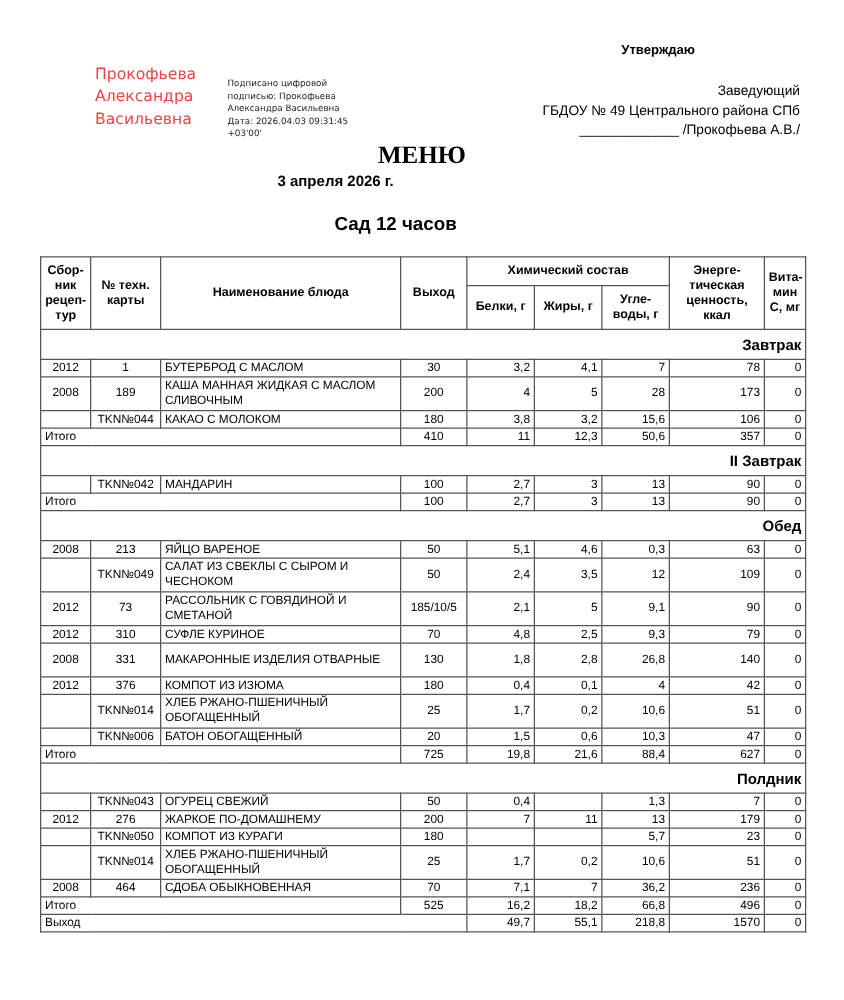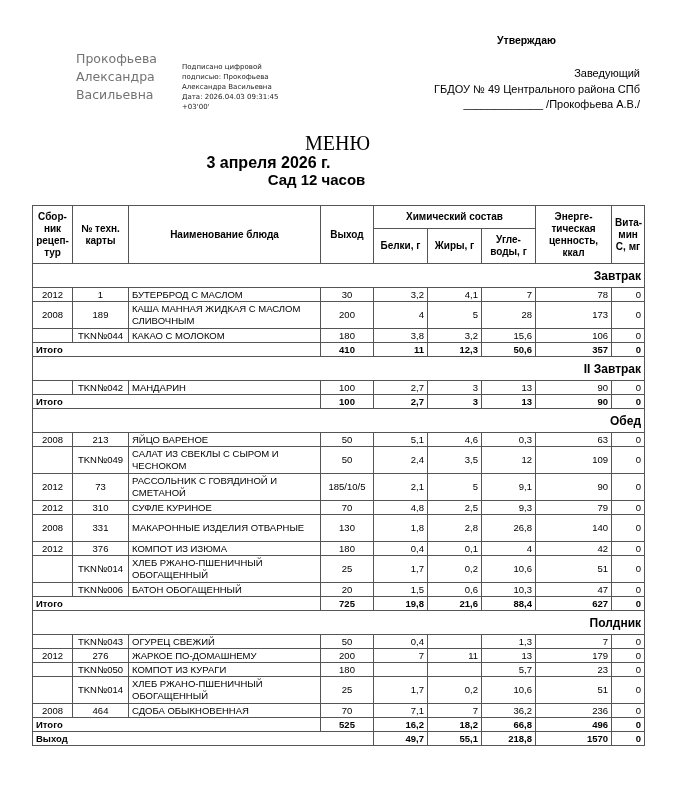--- a/index.html
+++ b/index.html
@@ -1,34 +1,34 @@
 <!DOCTYPE html>
 <html><head>
 <meta charset="utf-8">
 <style>
   html, body { margin: 0; padding: 0; background: #ffffff; }
   body { width: 675px; height: 800px; position: relative; overflow: hidden; font-family: "Liberation Sans", sans-serif; color: #000; }
-  .sig-name { position: absolute; left: 76px; top: 50px; font-family: "DejaVu Sans", sans-serif; font-size: 12.5px; line-height: 18px; color: #737373; }
+  .sig-name { position: absolute; left: 76px; top: 50px; font-family: "DejaVu Sans", sans-serif; font-size: 12.5px; line-height: 18px; color: #ef4444; }
   .sig-meta { position: absolute; left: 182px; top: 62px; font-family: "DejaVu Sans", sans-serif; font-size: 7px; line-height: 10px; color: #222; }
   .approve { position: absolute; left: 497px; top: 34px; font-size: 10.5px; font-weight: bold; }
   .approve-block { position: absolute; right: 35px; top: 66px; text-align: right; font-size: 11px; line-height: 15.5px; }
-  .title { position: absolute; left: 0; width: 675px; top: 113px; text-align: center; font-family: "Liberation Serif", serif; font-weight: normal; font-size: 20px; margin-top: 19px; }
-  .date { position: absolute; left: 0; width: 537px; top: 138px; text-align: center; font-weight: bold; font-size: 16px; margin-top: 16px; }
+  .title { position: absolute; left: 0; width: 675px; top: 113px; text-align: center; font-family: "Liberation Serif", serif; font-weight: bold; font-size: 20px; }
+  .date { position: absolute; left: 0; width: 537px; top: 138px; text-align: center; font-weight: bold; font-size: 12px; }
   .subtitle { position: absolute; left: 0; width: 633px; top: 171px; text-align: center; font-weight: bold; font-size: 15px; }
   table.menu { position: absolute; left: 32px; top: 205px; width: 612px; border-collapse: collapse; table-layout: fixed; font-size: 9.5px; border-radius: 27px; }
   table.menu td, table.menu th { border: 1px solid #555; padding: 0 3px; }
   table.menu th { font-weight: bold; font-size: 10px; text-align: center; line-height: 12px; }
   th.chem { height: 22px; }
   .sect td { text-align: right; font-weight: bold; font-size: 12px; height: 23px; }
   .row td { height: 13px; line-height: 12px; }
   .row.tall td { height: 26px; }
   .c { text-align: center; }
   .r { text-align: right; }
   .l { text-align: left; }
-  .tot td { font-weight: bold; height: 13px; }
+  .tot td { font-weight: normal; height: 13px; }
 </style>
 </head>
 <body>
 
 <div class="sig-name">
   <div>Прокофьева</div>
   <div>Александра</div>
   <div>Васильевна</div>
 </div>
 <div class="sig-meta">

